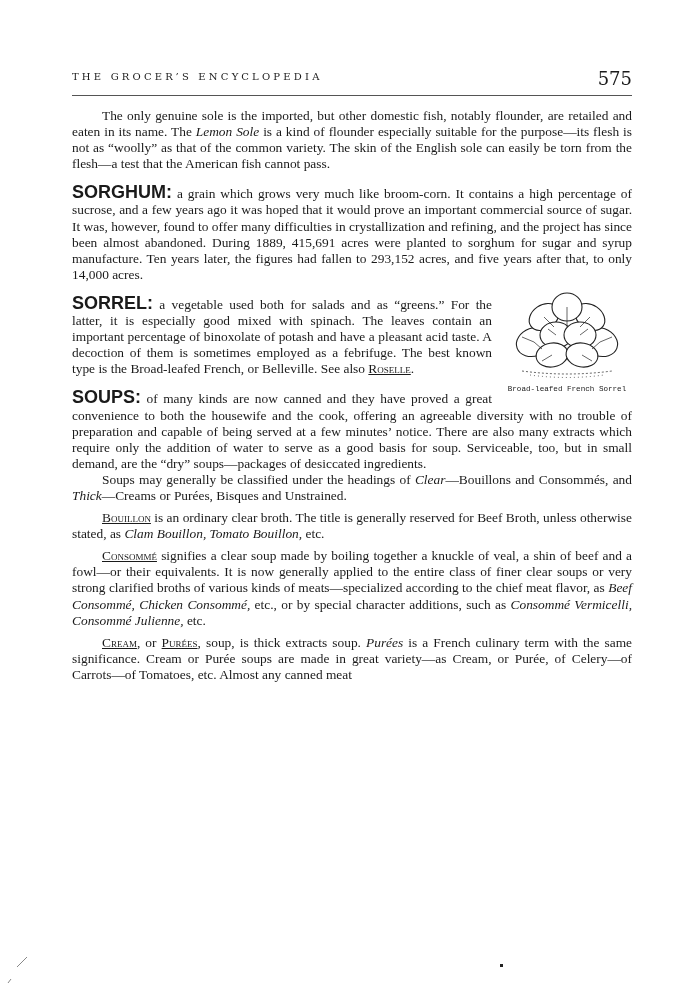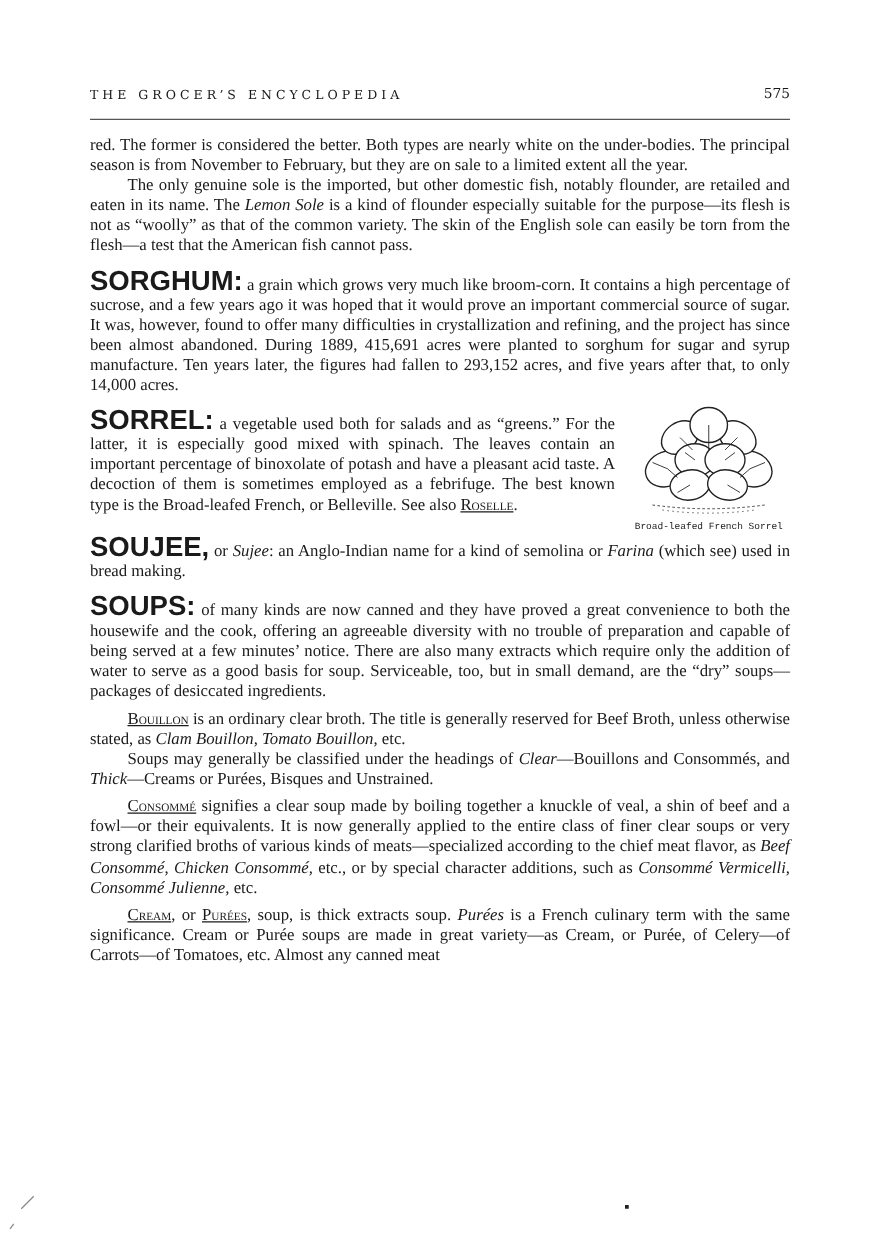--- a/index.html
+++ b/index.html
@@ -1,44 +1,43 @@
 <!DOCTYPE html>
 <html><head>
   <meta charset="utf-8">
   <style>
     html, body { margin: 0; padding: 0; background: #ffffff; }
     body { width: 700px; height: 994px; position: relative; overflow: hidden; color: #1a1a1a; font-family: "DejaVu Serif", serif; }
     .running-head { position: absolute; top: 68px; left: 0; width: 560px; height: 18px; }
     .running-title { position: absolute; left: 0; right: 0; text-align: left; font-size: 10px; letter-spacing: 3.2px; top: 3px; font-family: "DejaVu Serif", serif; }
-    .page-number { position: absolute; right: 0; top: 0; font-size: 11px; }
+    .page-number { position: absolute; right: 0; top: 0; font-size: 18px; }
     .head-rule { position: absolute; top: 95px; left: 72px; width: 560px; height: 0; border-top: 1.4px solid #555; }
     .body { position: absolute; top: 108px; left: 72px; width: 560px; font-size: 13.4px; line-height: 16.1px; text-align: justify; font-family: "Liberation Serif", serif; }
     .body p { margin: 0; }
     .indent { text-indent: 30px; }
     .entry { margin-top: 12px !important; }
-    .headword { font-family: "Liberation Sans", sans-serif; font-weight: bold; font-size: 22px; }
+    .headword { font-family: "Liberation Sans", sans-serif; font-weight: bold; font-size: 18px; }
     .sc { font-variant: small-caps; text-decoration: underline; }
     .sorrel-wrap { position: relative; }
     .figure { float: right; width: 130px; margin-left: 10px; margin-top: -8px; text-align: center; }
     .figure svg { display: block; margin: 0 auto; }
     .caption { font-size: 7.6px; font-family: Liberation Mono, monospace; margin-top: 2px; }
     .speck { position: absolute; background: #222; }
     .mark { position: absolute; left: 5px; top: 955px; }
   </style>
 </head>
 <body>
 
 <div class="running-head" style="left:72px;">
   <div class="running-title">THE GROCER’S ENCYCLOPEDIA</div>
   <div class="page-number">575</div>
 </div>
 <div class="head-rule"></div>
 
 <div class="body">
-  <p><span>red.  The former is considered the better.  Both types are nearly white on the under-bodies.  The principal season is from November to February, but they are on sale to a limited extent all the year.</span></p>
   <p class="indent"><span>The only genuine sole is the imported, but other domestic fish, notably flounder, are retailed and eaten in its name.  The </span><i>Lemon Sole</i><span> is a kind of flounder especially suitable for the purpose—its flesh is not as “woolly” as that of the common variety. The skin of the English sole can easily be torn from the flesh—a test that the American fish cannot pass.</span></p>
 
   <p class="entry" style="margin-top:14px"><span class="headword">SORGHUM:</span><span>  a grain which grows very much like broom-corn.  It contains a high percentage of sucrose, and a few years ago it was hoped that it would prove an important commercial source of sugar.  It was, however, found to offer many difficulties in crystallization and refining, and the project has since been almost abandoned.  During 1889, 415,691 acres were planted to sorghum for sugar and syrup manufacture. Ten years later, the figures had fallen to 293,152 acres, and five years after that, to only 14,000 acres.</span></p>
 
   <div class="sorrel-wrap entry" style="margin-top:14px">
     <div class="figure">
       <svg width="110" height="92" viewBox="0 0 110 92">
         <g fill="#fff" stroke="#222" stroke-width="1.1">
           <ellipse cx="22" cy="55" rx="18" ry="14" transform="rotate(-20 22 55)"></ellipse>
           <ellipse cx="88" cy="55" rx="18" ry="14" transform="rotate(20 88 55)"></ellipse>
@@ -54,26 +53,25 @@
           <path d="M22 55 L10 50 M22 55 L30 62 M88 55 L100 50 M88 55 L80 62 M55 20 L55 40 M44 48 L36 42 M68 48 L76 42 M40 68 L30 74 M70 68 L80 74 M32 30 L42 40 M78 30 L68 40"></path>
           <path d="M10 84 Q55 90 100 84" stroke-dasharray="2 2"></path>
           <path d="M18 88 Q55 93 92 88" stroke-dasharray="1 3"></path>
         </g>
       </svg>
       <div class="caption">Broad-leafed French Sorrel</div>
     </div>
     <p><span class="headword">SORREL:</span><span> a vegetable used both for salads and as “greens.” For the latter, it is especially good mixed with spinach.  The leaves contain an important percentage of binoxolate of potash and have a pleasant acid taste.  A decoction of them is sometimes employed as a febrifuge.  The best known type is the Broad-leafed French, or Belleville.  See also </span><span class="sc">Roselle</span><span>.</span></p>
   </div>
 
-  <p class="entry" style="margin-top:20px;clear:both"><span class="headword">SOUJEE,</span><span> or </span><i>Sujee</i><span>:  an Anglo-Indian name for a kind of semolina or </span><i>Farina</i><span> (which see) used in bread making.</span></p>
 
   <p class="entry" style="margin-top:14px"><span class="headword">SOUPS:</span><span>  of many kinds are now canned and they have proved a great convenience to both the housewife and the cook, offering an agreeable diversity with no trouble of preparation and capable of being served at a few minutes’ notice.  There are also many extracts which require only the addition of water to serve as a good basis for soup.  Serviceable, too, but in small demand, are the “dry” soups—packages of desiccated ingredients.</span></p>
+  <p class="indent"><span>Soups may generally be classified under the headings of </span><i>Clear</i><span>—Bouillons and Consommés, and </span><i>Thick</i><span>—Creams or Purées, Bisques and Unstrained.</span></p>
+
   <p class="indent" style="margin-top:6px"><span class="sc">Bouillon</span><span> is an ordinary clear broth.  The title is generally reserved for Beef Broth, unless otherwise stated, as </span><i>Clam Bouillon, Tomato Bouillon,</i><span> etc.</span></p>
-
-  <p class="indent"><span>Soups may generally be classified under the headings of </span><i>Clear</i><span>—Bouillons and Consommés, and </span><i>Thick</i><span>—Creams or Purées, Bisques and Unstrained.</span></p>
 
   <p class="indent" style="margin-top:6px"><span class="sc">Consommé</span><span> signifies a clear soup made by boiling together a knuckle of veal, a shin of beef and a fowl—or their equivalents.  It is now generally applied to the entire class of finer clear soups or very strong clarified broths of various kinds of meats—specialized according to the chief meat flavor, as </span><i>Beef Consommé, Chicken Consommé,</i><span> etc., or by special character additions, such as </span><i>Consommé Vermicelli, Consommé Julienne,</i><span> etc.</span></p>
 
   <p class="indent" style="margin-top:6px"><span class="sc">Cream</span><span>, or </span><span class="sc">Purées</span><span>, soup, is thick extracts soup.  </span><i>Purées</i><span> is a French culinary term with the same significance.  Cream or Purée soups are made in great variety—as Cream, or Purée, of Celery—of Carrots—of Tomatoes, etc.  Almost any canned meat</span></p>
 </div>
 
 <div class="speck" style="left:500px;top:964px;width:3px;height:3px;"></div>
 <svg class="mark" width="24" height="30" viewBox="0 0 24 30">
   <path d="M22 2 L12 12" stroke="#888" stroke-width="1" fill="none"></path>
   <path d="M6 24 L3 28" stroke="#888" stroke-width="1" fill="none"></path>

